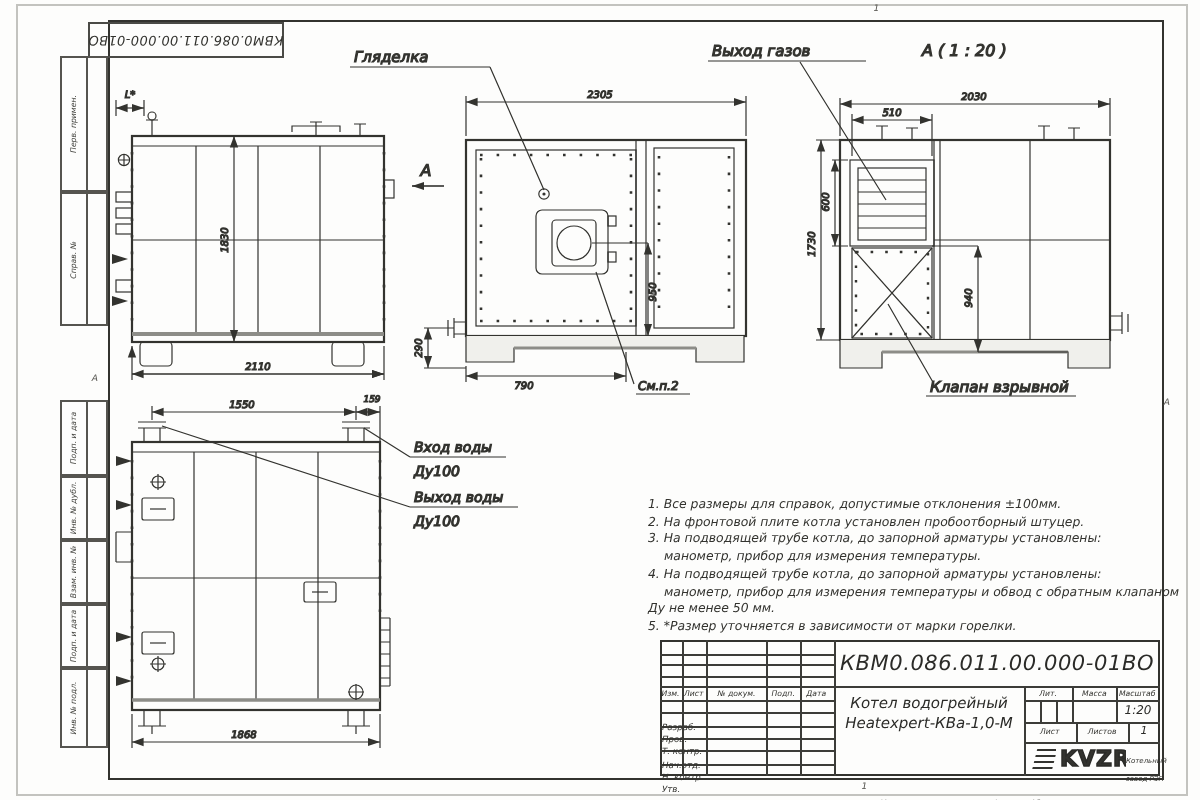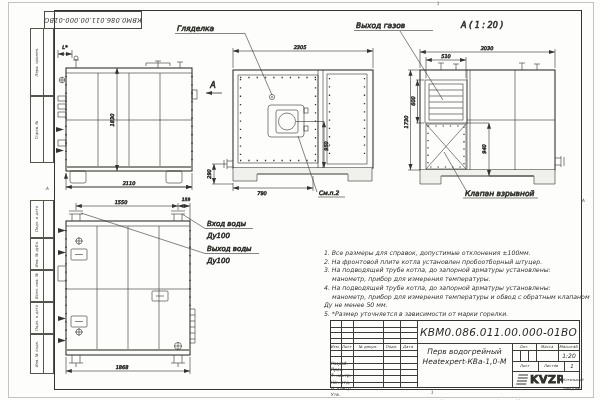--- a/index.html
+++ b/index.html
@@ -330,21 +330,21 @@
     <div class="abs" style="left:331px;top:363.4px;"><span class="sc2">Т. контр.</span></div>
     <div class="abs" style="left:331px;top:369.7px;"><span class="sc2">Нач.отд.</span></div>
     <div class="abs" style="left:331px;top:376px;"><span class="sc2">Н. контр.</span></div>
     <div class="abs" style="left:331px;top:382.3px;"><span class="sc2">Утв.</span></div>
 
     <div class="cellc" style="left:417px;top:320px;width:163px;height:23px;">
       <span class="it" style="font-size:10.5px;letter-spacing:.3px;color:#2b2b28;">КВМ0.086.011.00.000-01ВО</span>
     </div>
 
     <div class="cellc" style="left:417px;top:343px;width:95px;height:27px;flex-direction:column;line-height:10px;">
-      <span class="it" style="font-size:7.5px;">Перв водогрейный</span>
+      <span class="it" style="font-size:7.5px;">Котел водогрейный</span>
       <span class="it" style="font-size:7.5px;">Heatexpert-КВа-1,0-М</span>
     </div>
 
     <div class="cellc" style="left:512px;top:343px;width:24px;height:7px;">
         <span class="sc">Лит.</span>
       </div>
     <div class="cellc" style="left:536px;top:343px;width:22px;height:7px;">
         <span class="sc">Масса</span>
       </div>
     <div class="cellc" style="left:558px;top:343px;width:22px;height:7px;">

